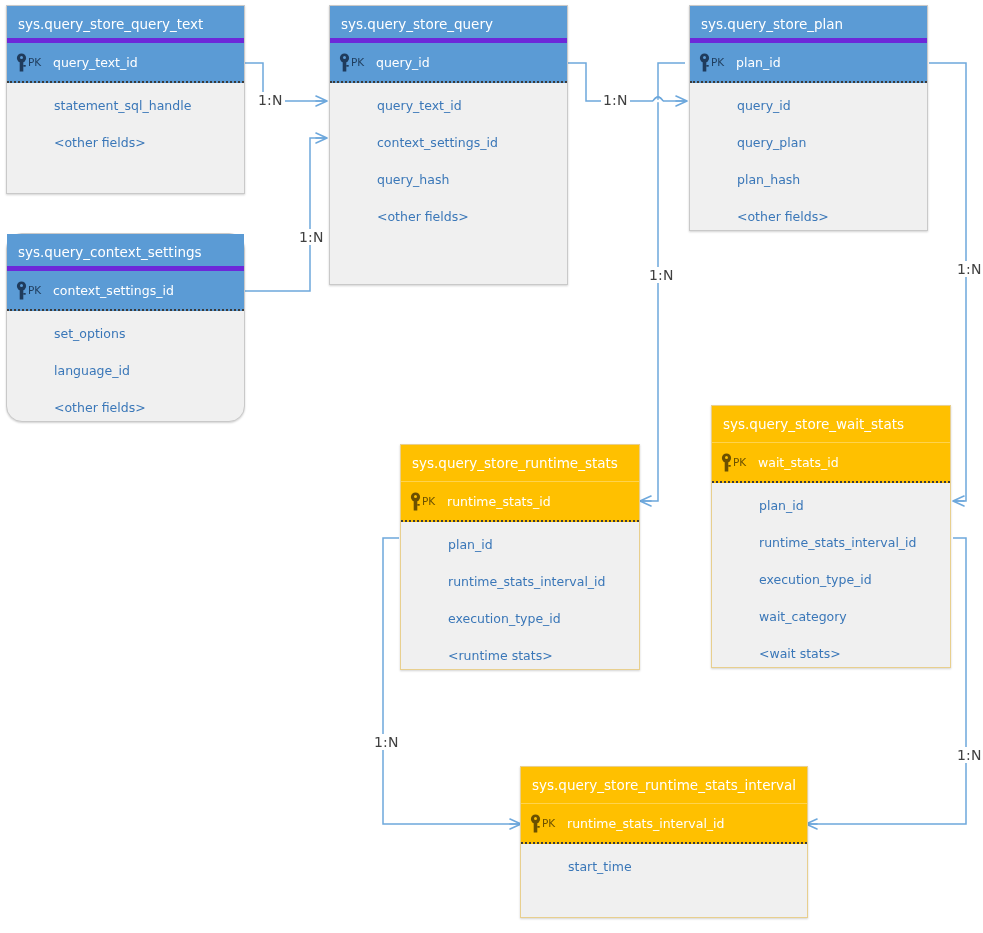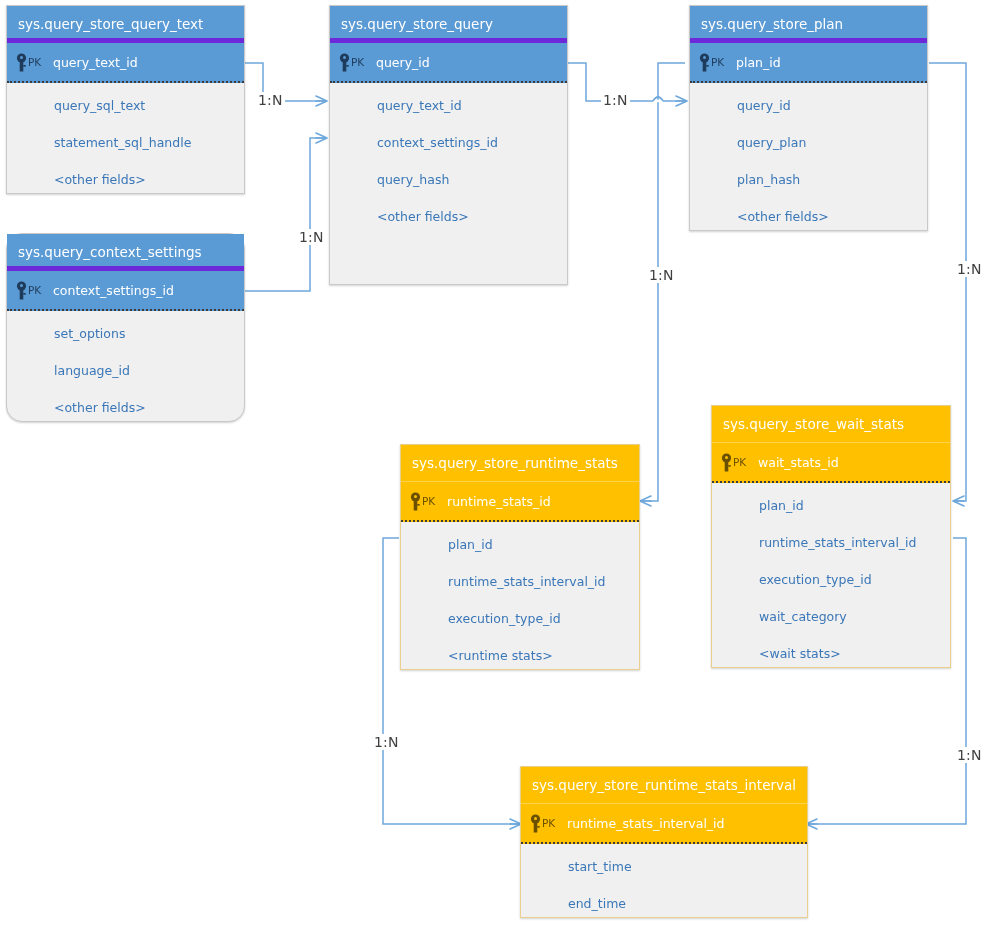--- a/index.html
+++ b/index.html
@@ -122,21 +122,20 @@
           <circle cx="5.5" cy="5" r="4.6" fill="#1f3b5c"></circle>
             <circle cx="5.5" cy="4.6" r="1.5" fill="#5b9bd5"></circle>
           <rect x="3.7" y="8" width="3.6" height="10.5" fill="#1f3b5c"></rect>
           <rect x="7.3" y="12" width="2.4" height="1.7" fill="#1f3b5c"></rect>
         </svg>
         <span class="pklabel">PK</span>
       </span>
       <span class="fieldname">query_text_id</span>
     </div>
     <div class="fields">
-      <div class="field">query_sql_text</div>
       <div class="field">statement_sql_handle</div>
       <div class="field">&lt;other fields&gt;</div>
     </div>
   </div>
 
   <div class="entity blue" style="left:329px;top:5px;width:239px;height:280px;">
     <div class="title">sys.query_store_query</div>
     <div class="pk-row">
       <span class="keywrap">
         <svg class="key-ico" width="11" height="19" viewBox="0 0 11 19" xmlns="http://www.w3.org/2000/svg">
@@ -254,17 +253,16 @@
             <circle cx="5.5" cy="4.6" r="1.5" fill="#ffc000"></circle>
           <rect x="3.7" y="8" width="3.6" height="10.5" fill="#6b5000"></rect>
           <rect x="7.3" y="12" width="2.4" height="1.7" fill="#6b5000"></rect>
         </svg>
         <span class="pklabel">PK</span>
       </span>
       <span class="fieldname">runtime_stats_interval_id</span>
     </div>
     <div class="fields">
       <div class="field">start_time</div>
-      <div class="field">end_time</div>
     </div>
   </div>
 
 </div>
 
 </body></html>

